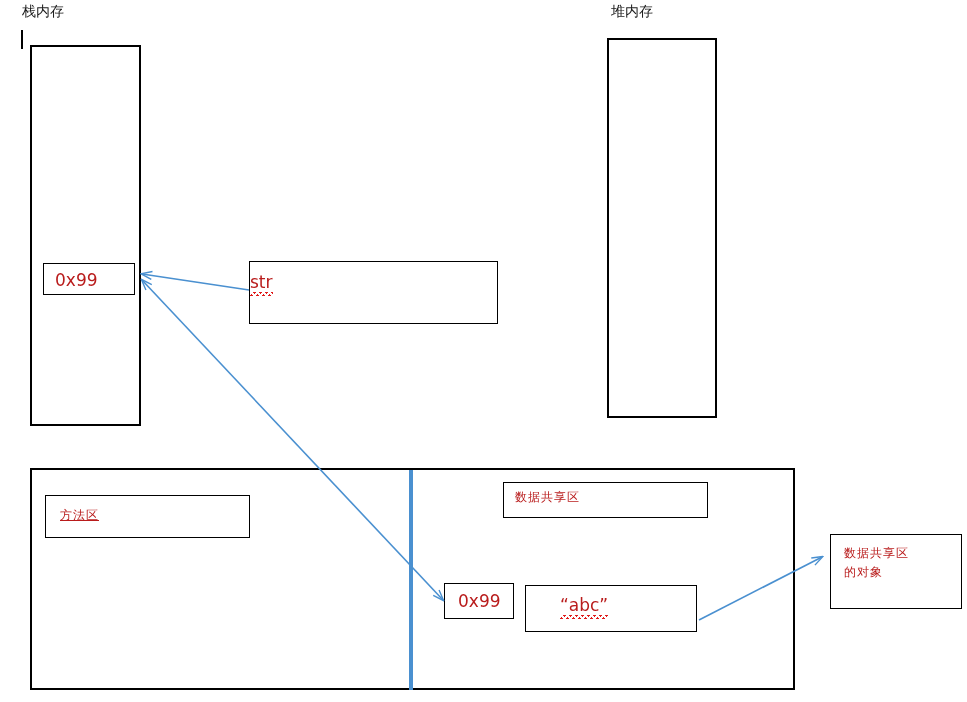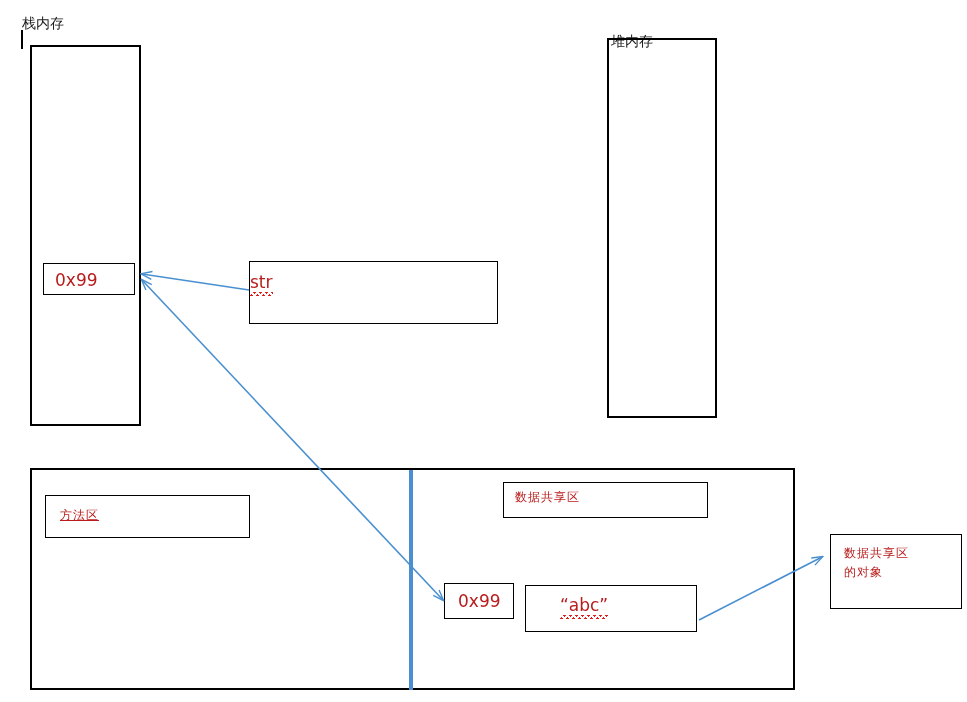--- a/index.html
+++ b/index.html
@@ -17,21 +17,20 @@
     background: #ffffff;
     overflow: hidden;
   }
   .label {
     position: absolute;
     color: #1a1a1a;
     font-family: "DejaVu Sans", "Liberation Sans", sans-serif;
     font-size: 14px;
     line-height: 1.35;
     white-space: pre;
-    margin-top: 12px;
   }
   .region-box {
     position: absolute;
     border: 2px solid #000000;
     background: transparent;
     box-sizing: border-box;
   }
   .cell-box {
     position: absolute;
     border: 1.5px solid #000000;
@@ -90,21 +89,21 @@
     overflow: visible;
   }
 </style>
 </head>
 <body>
 
 <div id="canvas">
 
   <div class="label" style="left:22px; top:2px;">栈内存</div>
 
-  <div class="label" style="left:611px; top:20px;">堆内存</div>
+  <div class="label" style="left:611px; top:2px;">堆内存</div>
 
   <div class="tick-mark" style="left:21px; top:30px; width:2px; height:19px;"></div>
 
   <div class="region-box" style="left:30px; top:45px; width:111px; height:381px;"></div>
 
   <div class="region-box" style="left:607px; top:38px; width:110px; height:380px;"></div>
 
   <div class="cell-box" style="left:43px; top:263px; width:92px; height:32px;"></div>
   <div class="cell-text" style="left:55px; top:270px;">0x99</div>
 

